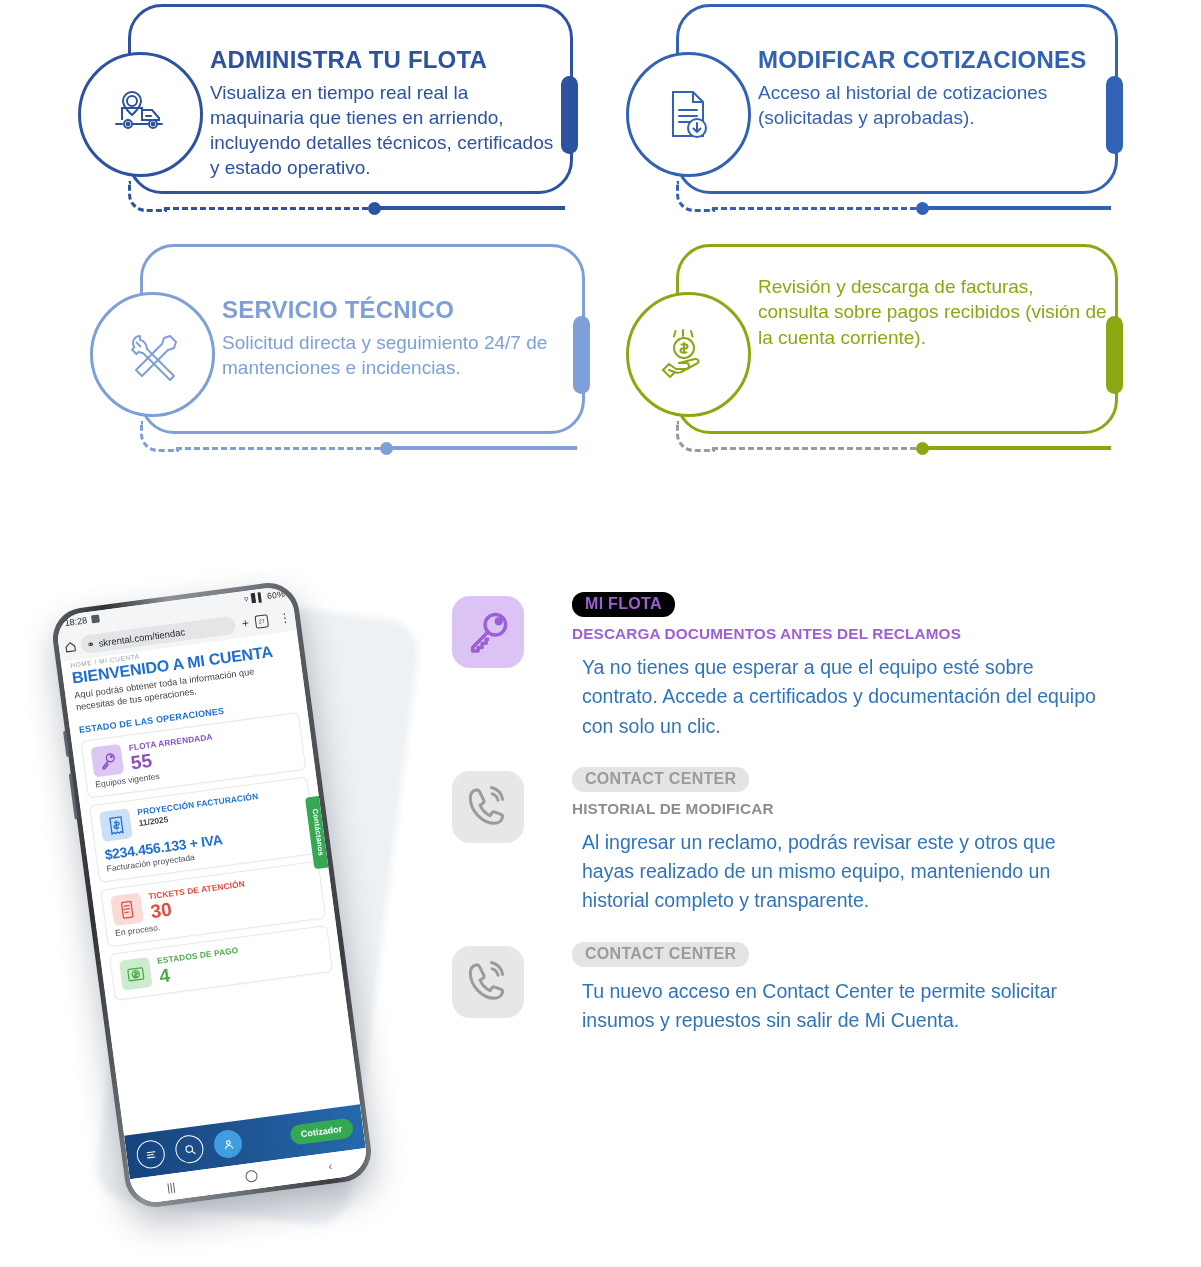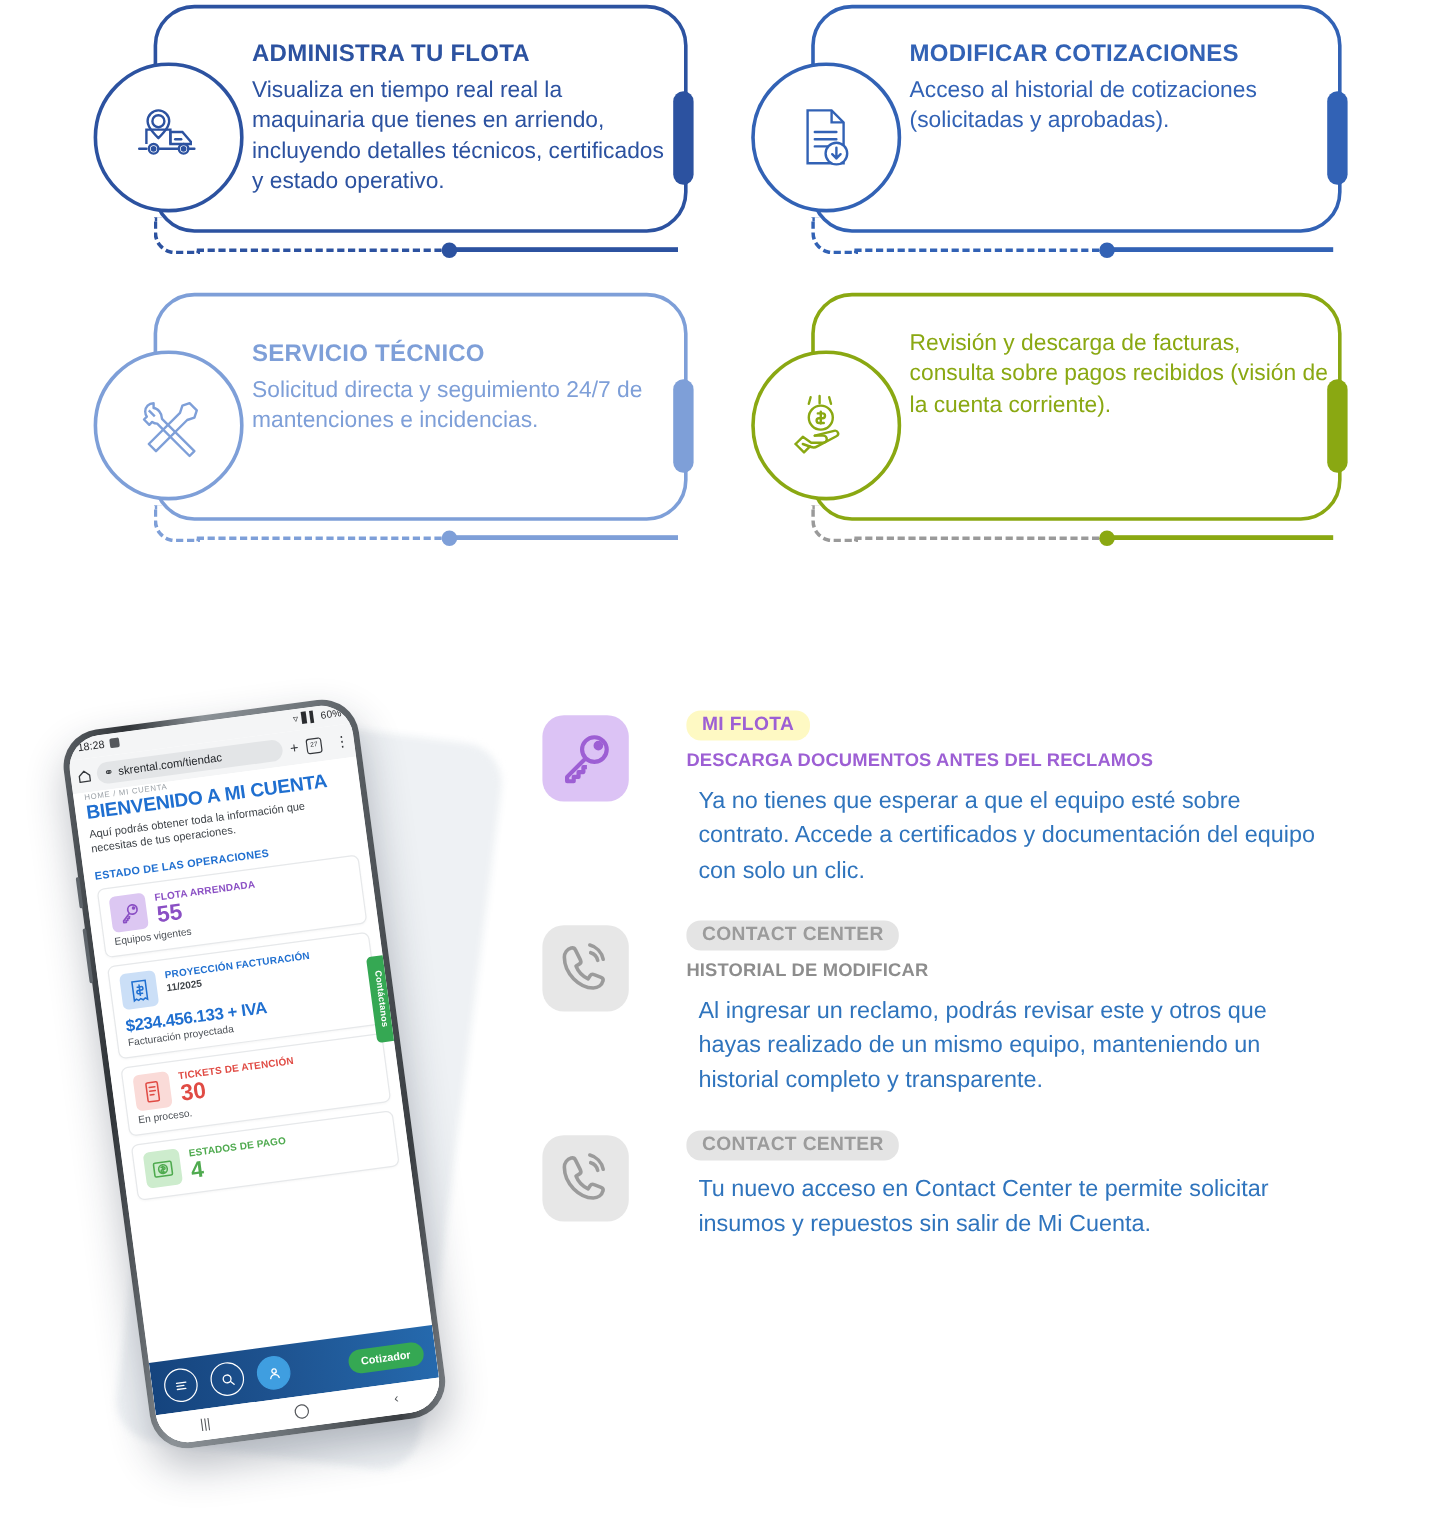--- a/index.html
+++ b/index.html
@@ -46,22 +46,22 @@
   }
   .fcard .solidline{
     position:absolute;height:4px;background:currentColor;
   }
   .fcard .dot{
     position:absolute;width:13px;height:13px;border-radius:50%;
     background:currentColor;
   }
   .fcard .txt{position:absolute;}
   .fcard h3{
-    margin:0 0 6px 0;
-    font-size:20px;font-weight:bold;letter-spacing:.2px;
+    margin:12px 0 6px 0;
+    font-size:24px;font-weight:bold;letter-spacing:.2px;
     color:currentColor;line-height:1.15;
   }
   .fcard p{
     margin:0;font-size:19px;line-height:1.33;color:currentColor;
     font-weight:400;
   }
 
   
   .c-blue{color:#2c52a0;}
   .c-blue2{color:#3262b5;}
@@ -169,21 +169,21 @@
   .feat-ico{
     position:absolute;left:0;top:4px;width:72px;height:72px;border-radius:18px;
     display:flex;align-items:center;justify-content:center;
   }
   .feat-ico.purple{background:#dcc3f5;}
   .feat-ico.grey{background:#e7e7e7;}
   .tag{
     display:inline-block;border-radius:12px;padding:3px 13px 4px;
     font-size:16px;font-weight:bold;letter-spacing:.3px;
   }
-  .tag.purple{background:#fef9c3;color:#9d5fd4;text-align:right;}
+  .tag.purple{background:#000000;color:#9d5fd4;text-align:right;}
   .tag.grey{background:#e4e4e4;color:#9b9b9b;}
   .feat h4{margin:8px 0 3px;font-size:15.3px;font-weight:bold;letter-spacing:.15px;}
   .feat h4.purple{color:#9d5fd4;}
   .feat h4.grey{color:#8d8d8d;}
   .feat p{margin:10px;font-size:19.5px;line-height:1.5;color:#2f74bd;}
 </style>
 </head>
 <body>
 
 <div id="cards-grid">
@@ -230,21 +230,21 @@
     <div class="dashed" style="left:-0.5px;top:177px;height:28px;width:36px;"></div>
     <div class="dashline" style="left:36px;top:203px;width:204px;"></div>
     <div class="solidline" style="left:245px;top:202px;width:190px;"></div>
     <div class="dot" style="left:240px;top:198px;"></div>
     <div class="txt" style="left:82px;top:30px;width:350px;">
       <h3>MODIFICAR COTIZACIONES</h3>
       <p class="body-blue">Acceso al historial de cotizaciones (solicitadas y aprobadas).</p>
     </div>
   </div>
 
-  <div class="fcard c-lightblue" style="left:128px;top:244px;width:445px;height:215px;">
+  <div class="fcard c-lightblue" style="left:140px;top:244px;width:445px;height:215px;">
     <div class="frame" style="width:445px;height:190px;"></div>
     <div class="pill" style="right:-5px;top:72px;width:17px;height:78px;"></div>
     <div class="circle" style="left:-50px;top:48px;width:125px;height:125px;">
       <svg width="58" height="58" viewBox="0 0 58 58" fill="none" stroke="#7e9fd8" stroke-width="2" stroke-linejoin="round">
         <path d="M16 10c-4 0-7 3-7 7 0 1.6.5 3 1.4 4.2L8 23.6l4.4 4.4 2.4-2.4c1.2.9 2.6 1.4 4.2 1.4l27 27 4-4-27-27c0-5-4-9-7-9z"></path>
         <path d="M46 10l-6 2-2 6-26 26 6 6 26-26 6-2 2-6z"></path>
         <path d="M12 16l5 5"></path>
       </svg>
     </div>
     <div class="dashed" style="left:-0.5px;top:177px;height:28px;width:36px;"></div>

